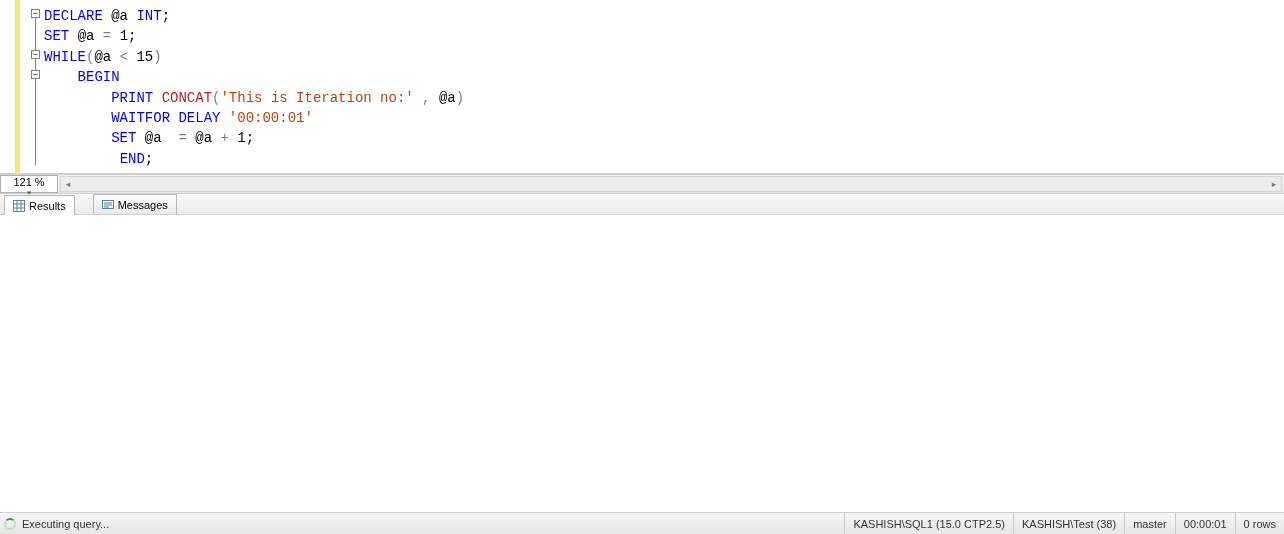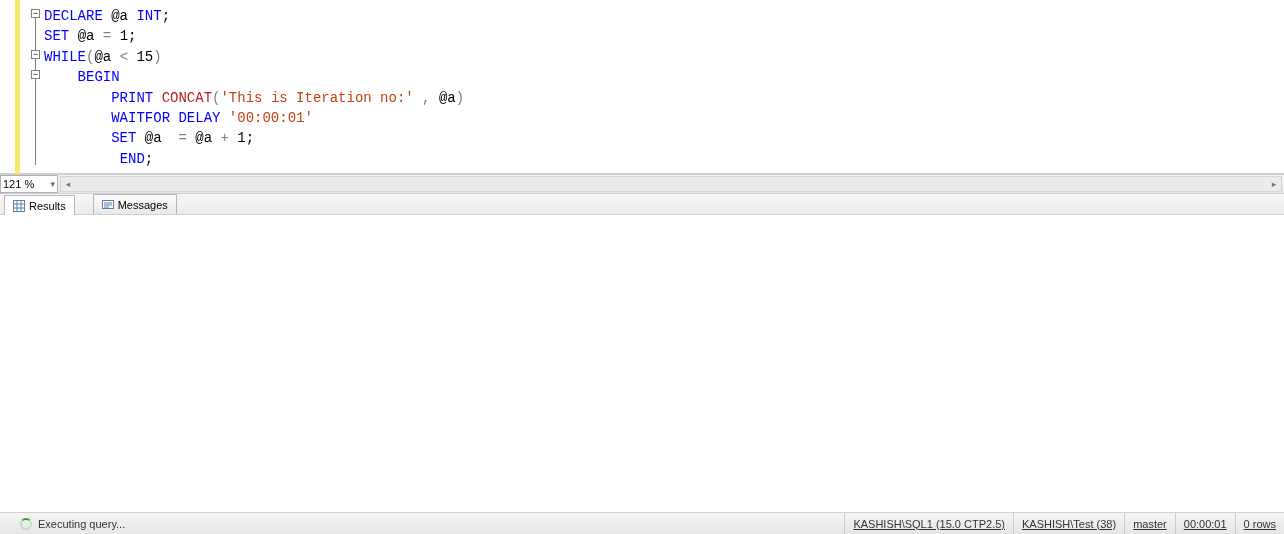--- a/index.html
+++ b/index.html
@@ -17,44 +17,44 @@
   .kw   { color: #0000ff; }
   .var  { color: #000000; }
   .num  { color: #000000; }
   .str  { color: #c2410c; }
   .func { color: #b91c1c; }
   .op   { color: #808080; }
   .semi { color: #000; }
 
   
   .zoombar { height: 20px; background: linear-gradient(#f3f3f3,#e6e6e6); border-top: 1px solid #d0d0d0; border-bottom: 1px solid #cfcfcf; display: flex; align-items: center; }
-  .zoom-select { height: 18px; width: 58px; border: 1px solid #b0b0b0; background: #fff; font-size: 11px; display: flex; align-items: center; justify-content: space-between; padding: 0 2px 0 2px; margin-left: 0; cursor: pointer; }
+  .zoom-select { height: 18px; width: 58px; border: 1px solid #b0b0b0; background: #fff; font-size: 11px; display: flex; align-items: center; justify-content: space-between; padding: 0 2px 0 2px; margin-left: 0; cursor: pointer; flex-direction: column; }
   .zoom-select .chev { font-size: 9px; color: #666; }
   .hscroll-track { flex: 1; height: 16px; margin-left: 2px; margin-right: 2px; background: #ececec; border: 1px solid #d5d5d5; position: relative; }
   .hscroll-arrow { position: absolute; top: 0; width: 14px; height: 14px; display: flex; align-items: center; justify-content: center; color: #777; font-size: 9px; cursor: pointer; }
   .hscroll-arrow.left  { left: 0; }
   .hscroll-arrow.right { right: 0; }
 
   
   .tabs-row { height: 21px; background: linear-gradient(#f7f7f7,#ececec); border-bottom: 1px solid #cfcfcf; display: flex; align-items: flex-end; padding-left: 4px; }
   .tab { display: flex; align-items: center; gap: 4px; height: 20px; padding: 0 8px; border: 1px solid #b8b8b8; border-bottom: none; background: linear-gradient(#fdfdfd,#e8e8e8); margin-right: 18px; font-size: 11px; cursor: pointer; }
   .tab.active { background: #ffffff; position: relative; top: 1px; }
   .tab-icon { width: 12px; height: 12px; display: inline-block; }
   .tab-icon svg { width: 12px; height: 12px; display: block; }
 
   
   .results-body { flex: 1; background: #ffffff; }
 
   
   .statusbar { height: 22px; background: linear-gradient(#f5f5f5,#e6e6e6); border-top: 1px solid #cfcfcf; display: flex; align-items: center; font-size: 11px; color: #333; }
-  .status-left { display: flex; align-items: center; gap: 6px; padding-left: 20px; }
+  .status-left { display: flex; align-items: center; gap: 6px; padding-left: 4px; }
   .spinner { width: 12px; height: 12px; border: 2px solid #bfe0bf; border-top-color: #2e9e2e; border-radius: 50%; animation: spin 0.9s linear infinite; }
   @keyframes spin { to { transform: rotate(360deg); } }
   .status-right { margin-left: auto; display: flex; align-items: center; height: 100%; }
-  .status-cell { padding: 0 8px; height: 100%; display: flex; align-items: center; border-left: 1px solid #c9c9c9; text-decoration: underline; }
+  .status-cell { padding: 0 8px; height: 100%; display: flex; align-items: center; border-left: 1px solid #c9c9c9; }
 </style>
 </head>
 <body>
 
 <div class="root">
 
   <div class="editor">
     <div class="gutter-yellow"></div>
     <div class="fold-col">
 

